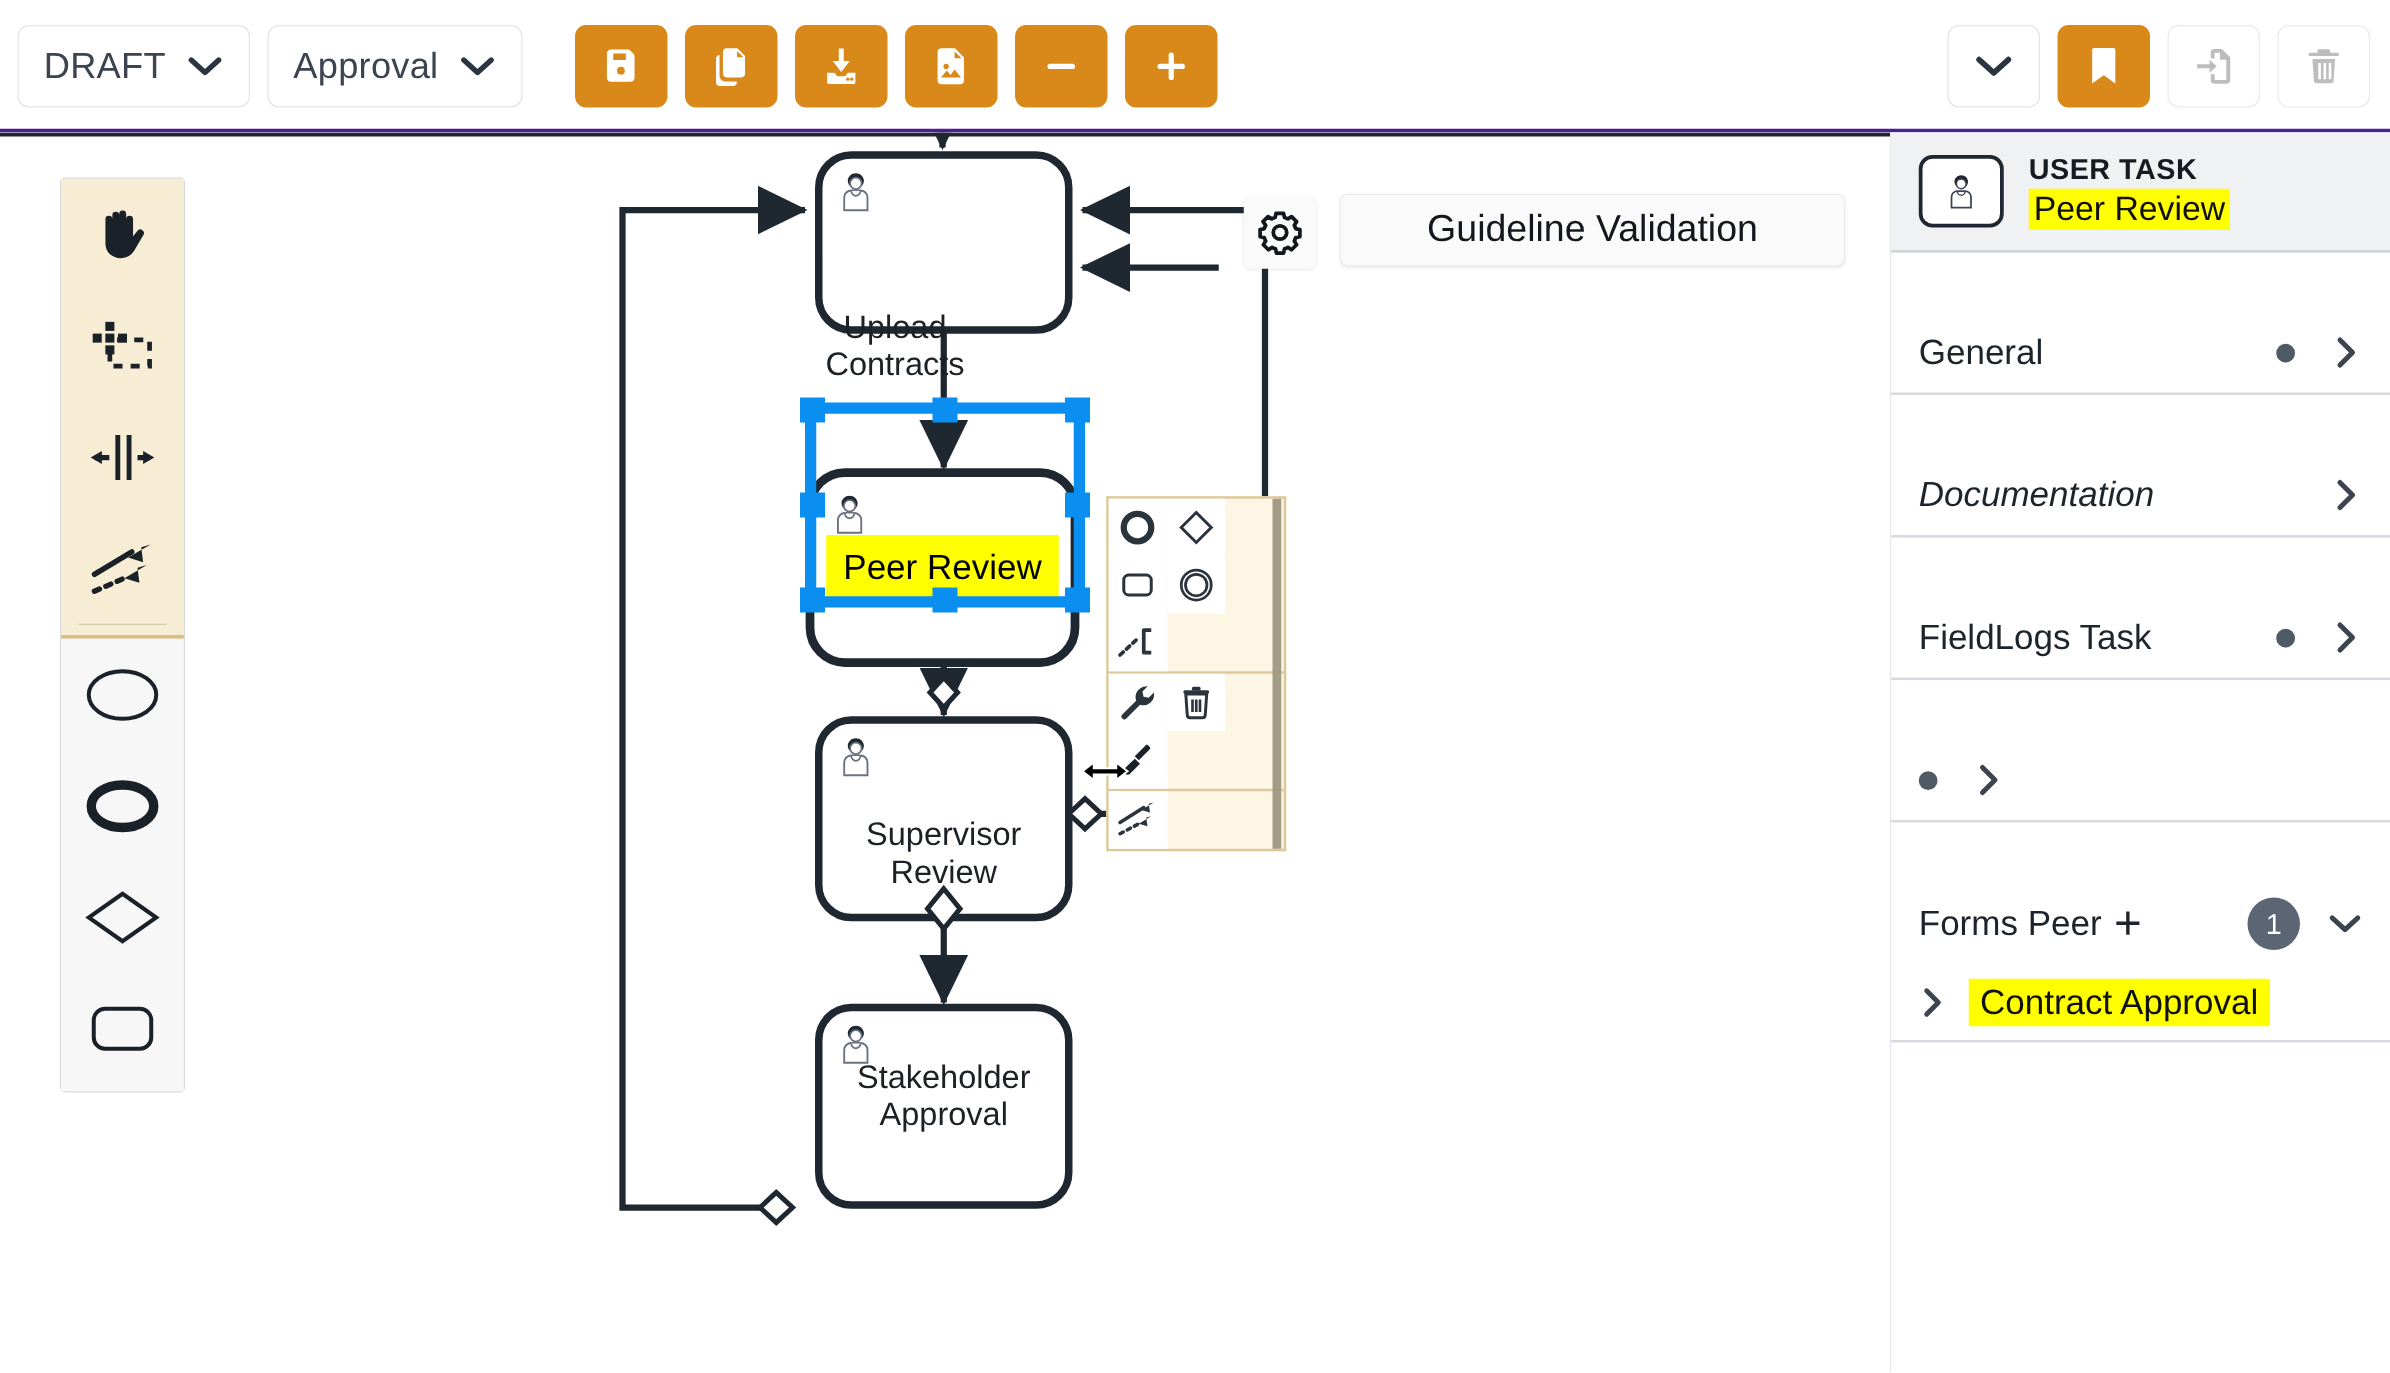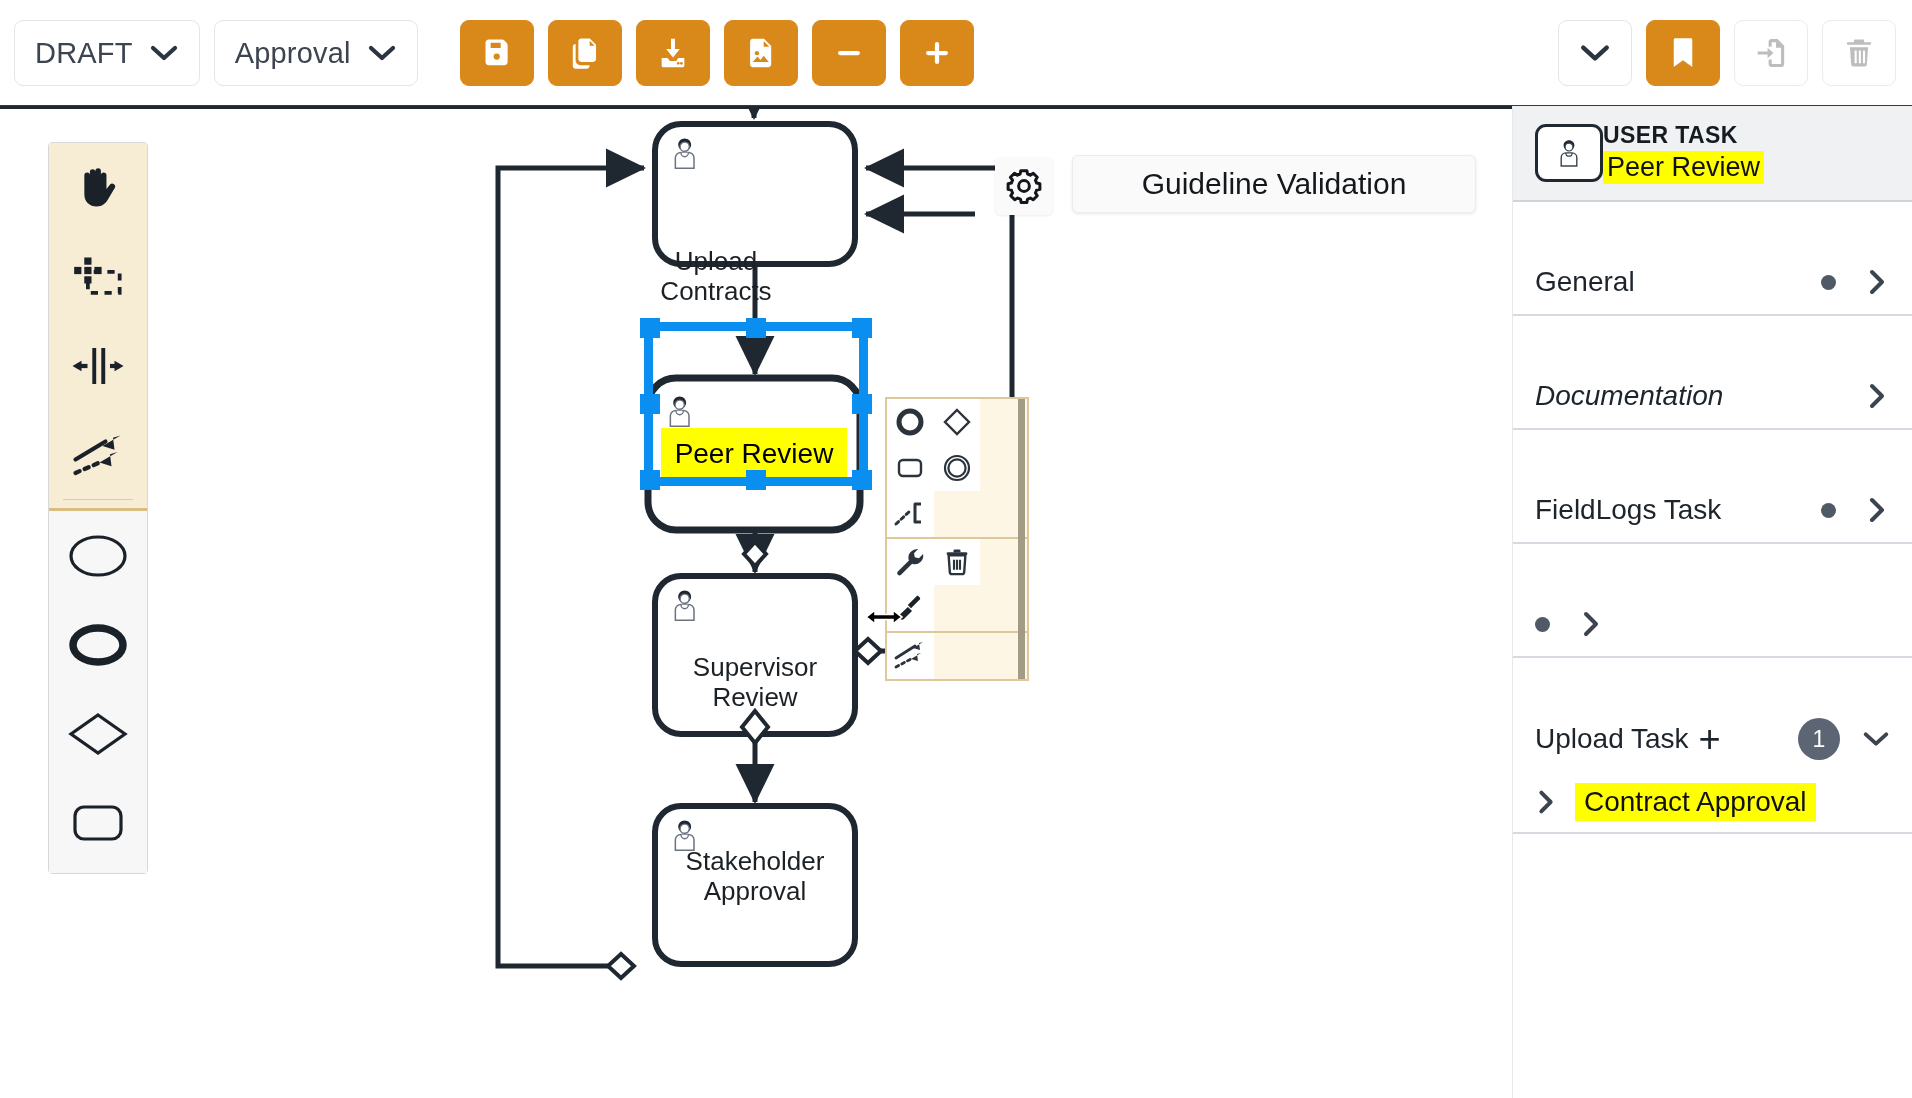--- a/index.html
+++ b/index.html
@@ -10,21 +10,21 @@
     overflow:hidden;
     position:relative;
     -webkit-font-smoothing:antialiased;
   }
   .app{position:absolute;inset:0;background:#fff;}
 
   
   .toolbar{
     position:absolute;left:0;top:0;width:1912px;height:106px;
     background:#ffffff;
-    border-bottom:1px solid #4c1d95;
+    border-bottom:3px solid #4c1d95;
     box-sizing:border-box;
   }
   .tb-left{position:absolute;left:14px;top:20px;display:flex;gap:14px;align-items:center;}
   .tb-right{position:absolute;right:16px;top:20px;display:flex;gap:14px;align-items:center;}
 
   .sel-btn{
     height:66px;min-width:70px;
     background:#fff;border:1.5px solid #e3e5e8;border-radius:9px;
     display:flex;align-items:center;justify-content:center;gap:16px;
     padding:0 20px;box-sizing:border-box;
@@ -116,21 +116,21 @@
   .sel-h{position:absolute;width:20px;height:20px;background:#0a8ff0;}
   .resize-cursor{position:absolute;left:864px;top:498px;z-index:28;}
 
   
   .props{
     position:absolute;right:0;top:106px;width:400px;height:992px;
     background:#ffffff;border-left:1px solid #e6e8ea;
     box-sizing:border-box;
   }
   .props-head{
-    background:#eff1f3;height:96px;display:flex;align-items:center;
+    background:#eff1f3;height:96px;display:flex;align-items:center;gap:20px;
     padding:0 22px;box-sizing:border-box;border-bottom:2px solid #cfd4da;
   }
   .ph-icon{
     width:62px;height:52px;border:3.5px solid #1f2730;border-radius:11px;
     display:flex;align-items:center;justify-content:center;flex:0 0 auto;
     background:#fff;
   }
   .ph-text{display:flex;flex-direction:column;gap:2px;}
   .ph-kind{font-size:23px;font-weight:bold;color:#161b21;letter-spacing:.4px;}
   .ph-name{font-size:27px;color:#111;background:#ffff00;align-self:flex-start;padding:1px 4px;}
@@ -560,21 +560,21 @@
     </div>
 
     <div class="prow">
       <span class="dot"></span>
       <svg width="26" height="30" viewBox="0 0 20 30">
         <path d="M5 5 L15 15 L5 25" stroke="#3c4450" stroke-width="4" fill="none" stroke-linecap="round" stroke-linejoin="round"></path>
       </svg>
     </div>
 
     <div class="prow" style="border-bottom:none;">
-      <span class="prow-label" style="flex:0 0 auto;">Upload Task</span>
+      <span class="prow-label" style="flex:0 0 auto;">Forms Peer</span>
       <span class="plus">+</span>
       <span style="flex:1 1 auto"></span>
       <span class="badge">1</span>
       <svg width="28" height="20" viewBox="0 0 30 20">
         <path d="M4 5 L15 15 L26 5" stroke="#3c4450" stroke-width="4.2" fill="none" stroke-linecap="round" stroke-linejoin="round"></path>
       </svg>
     </div>
 
     <div class="subrow">
       <svg width="22" height="28" viewBox="0 0 20 30">

